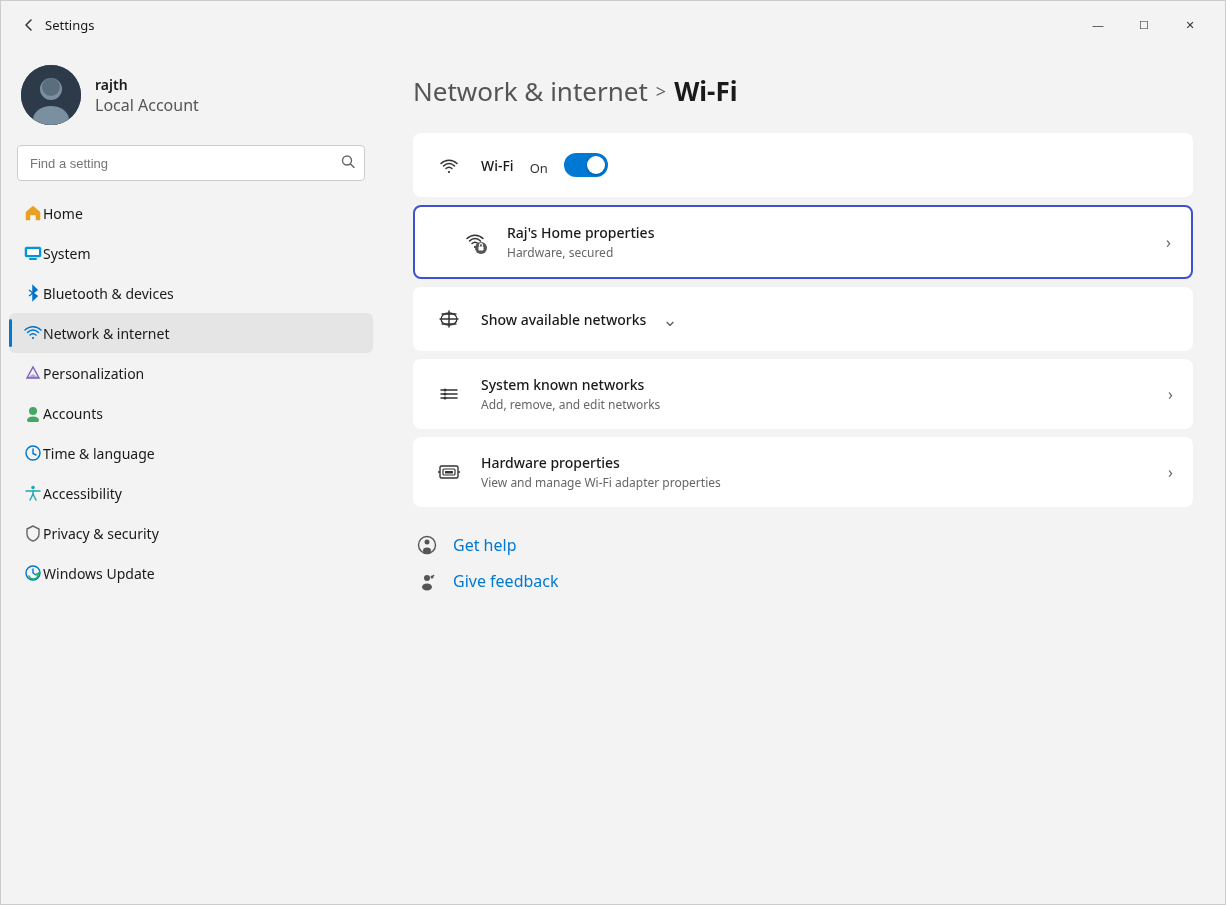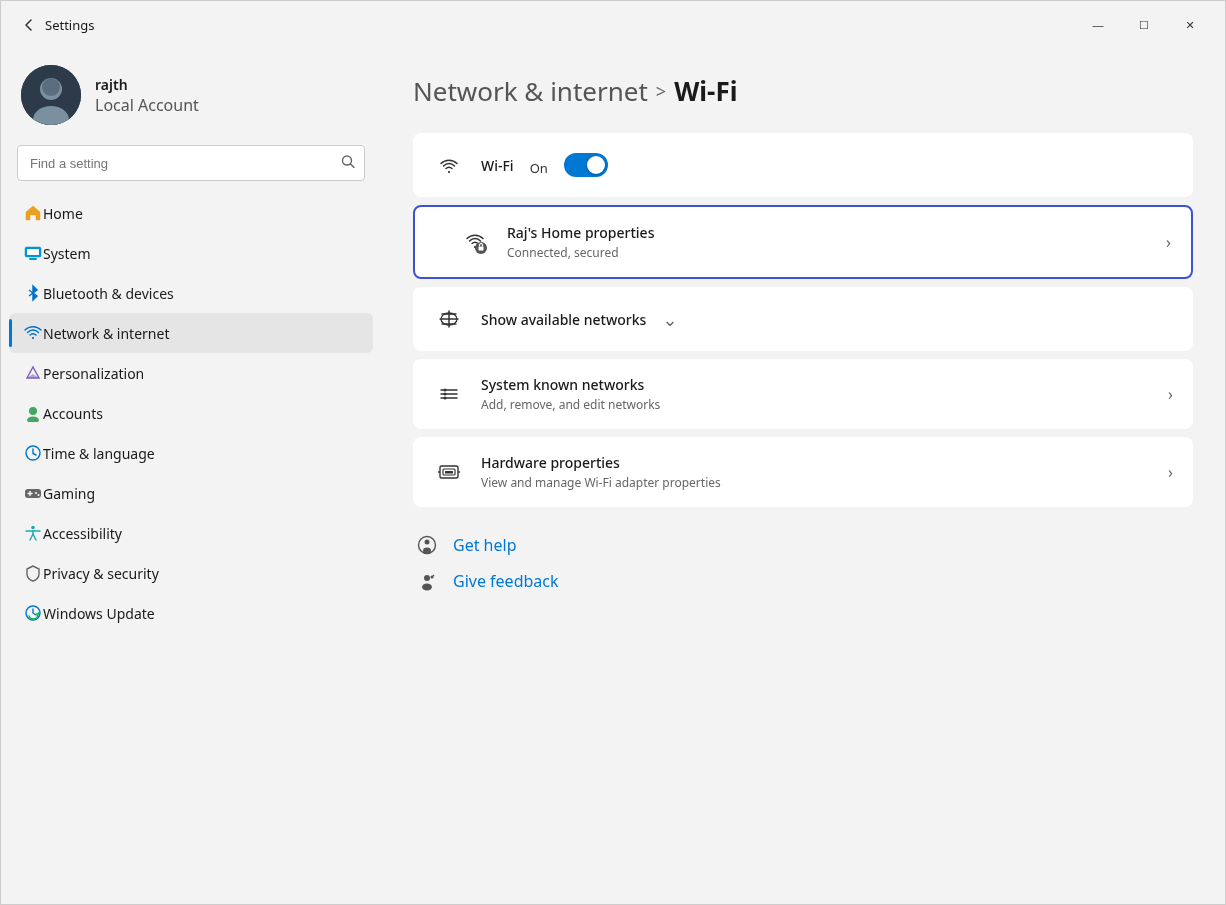--- a/index.html
+++ b/index.html
@@ -411,32 +411,20 @@
         <li class="nav-item">
           <span class="nav-icon">
             <svg width="18" height="18" viewBox="0 0 18 18" fill="none">
                 <circle cx="9" cy="9" r="7" stroke="#0074cc" stroke-width="1.4" fill="none"></circle>
                 <path d="M9 5V9.5L12 11" stroke="#0074cc" stroke-width="1.4" stroke-linecap="round"></path>
               </svg>
           </span>
           <span>Time &amp; language</span>
         </li>
 
-        <li class="nav-item">
-          <span class="nav-icon">
-            <svg width="18" height="18" viewBox="0 0 18 18" fill="none">
-                <rect x="1" y="5" width="16" height="9" rx="3" fill="#666"></rect>
-                <line x1="6" y1="7.5" x2="6" y2="11.5" stroke="white" stroke-width="1.3" stroke-linecap="round"></line>
-                <line x1="4" y1="9.5" x2="8" y2="9.5" stroke="white" stroke-width="1.3" stroke-linecap="round"></line>
-                <circle cx="12" cy="9" r="1" fill="white"></circle>
-                <circle cx="14.5" cy="11" r="1" fill="white"></circle>
-              </svg>
-          </span>
-          <span>Gaming</span>
-        </li>
 
         <li class="nav-item">
           <span class="nav-icon">
             <svg width="18" height="18" viewBox="0 0 18 18" fill="none">
                 <circle cx="9" cy="3.5" r="1.8" fill="#1ba8b5"></circle>
                 <line x1="2" y1="7" x2="16" y2="7" stroke="#1ba8b5" stroke-width="1.4" stroke-linecap="round"></line>
                 <path d="M9 7V10L6 16" stroke="#1ba8b5" stroke-width="1.4" stroke-linecap="round"></path>
                 <path d="M9 10L12 16" stroke="#1ba8b5" stroke-width="1.4" stroke-linecap="round"></path>
               </svg>
           </span>
@@ -504,21 +492,21 @@
               <path d="M10 14.5c.8-.8 1.9-1.3 3-1.3s2.2.5 3 1.3" stroke="#333" stroke-width="1.5" stroke-linecap="round" fill="none"></path>
               <path d="M7.5 12C9 10.5 10.9 9.5 13 9.5s4 1 5.5 2.5" stroke="#333" stroke-width="1.5" stroke-linecap="round" fill="none"></path>
               <path d="M5 9.5C7 7.5 9.9 6.2 13 6.2S19 7.5 21 9.5" stroke="#333" stroke-width="1.5" stroke-linecap="round" fill="none"></path>
               <circle cx="19" cy="19" r="6" fill="#555"></circle>
               <rect x="16.5" y="17.5" width="5" height="4" rx="0.8" fill="white"></rect>
               <path d="M17.5 17.5V16.2C17.5 15 18 14.3 19 14.3S20.5 15 20.5 16.2V17.5" stroke="white" stroke-width="1.2" fill="none"></path>
             </svg>
           </span>
           <div class="setting-text">
             <div class="setting-title">Raj's Home properties</div>
-            <div class="setting-subtitle">Connected, secured</div>
+            <div class="setting-subtitle">Hardware, secured</div>
           </div>
           <span class="chevron">›</span>
         </div>
       </div>
 
       <div class="cards-gap"></div>
 
       <div class="settings-card">
         <div class="setting-row">
           <span class="setting-icon">

